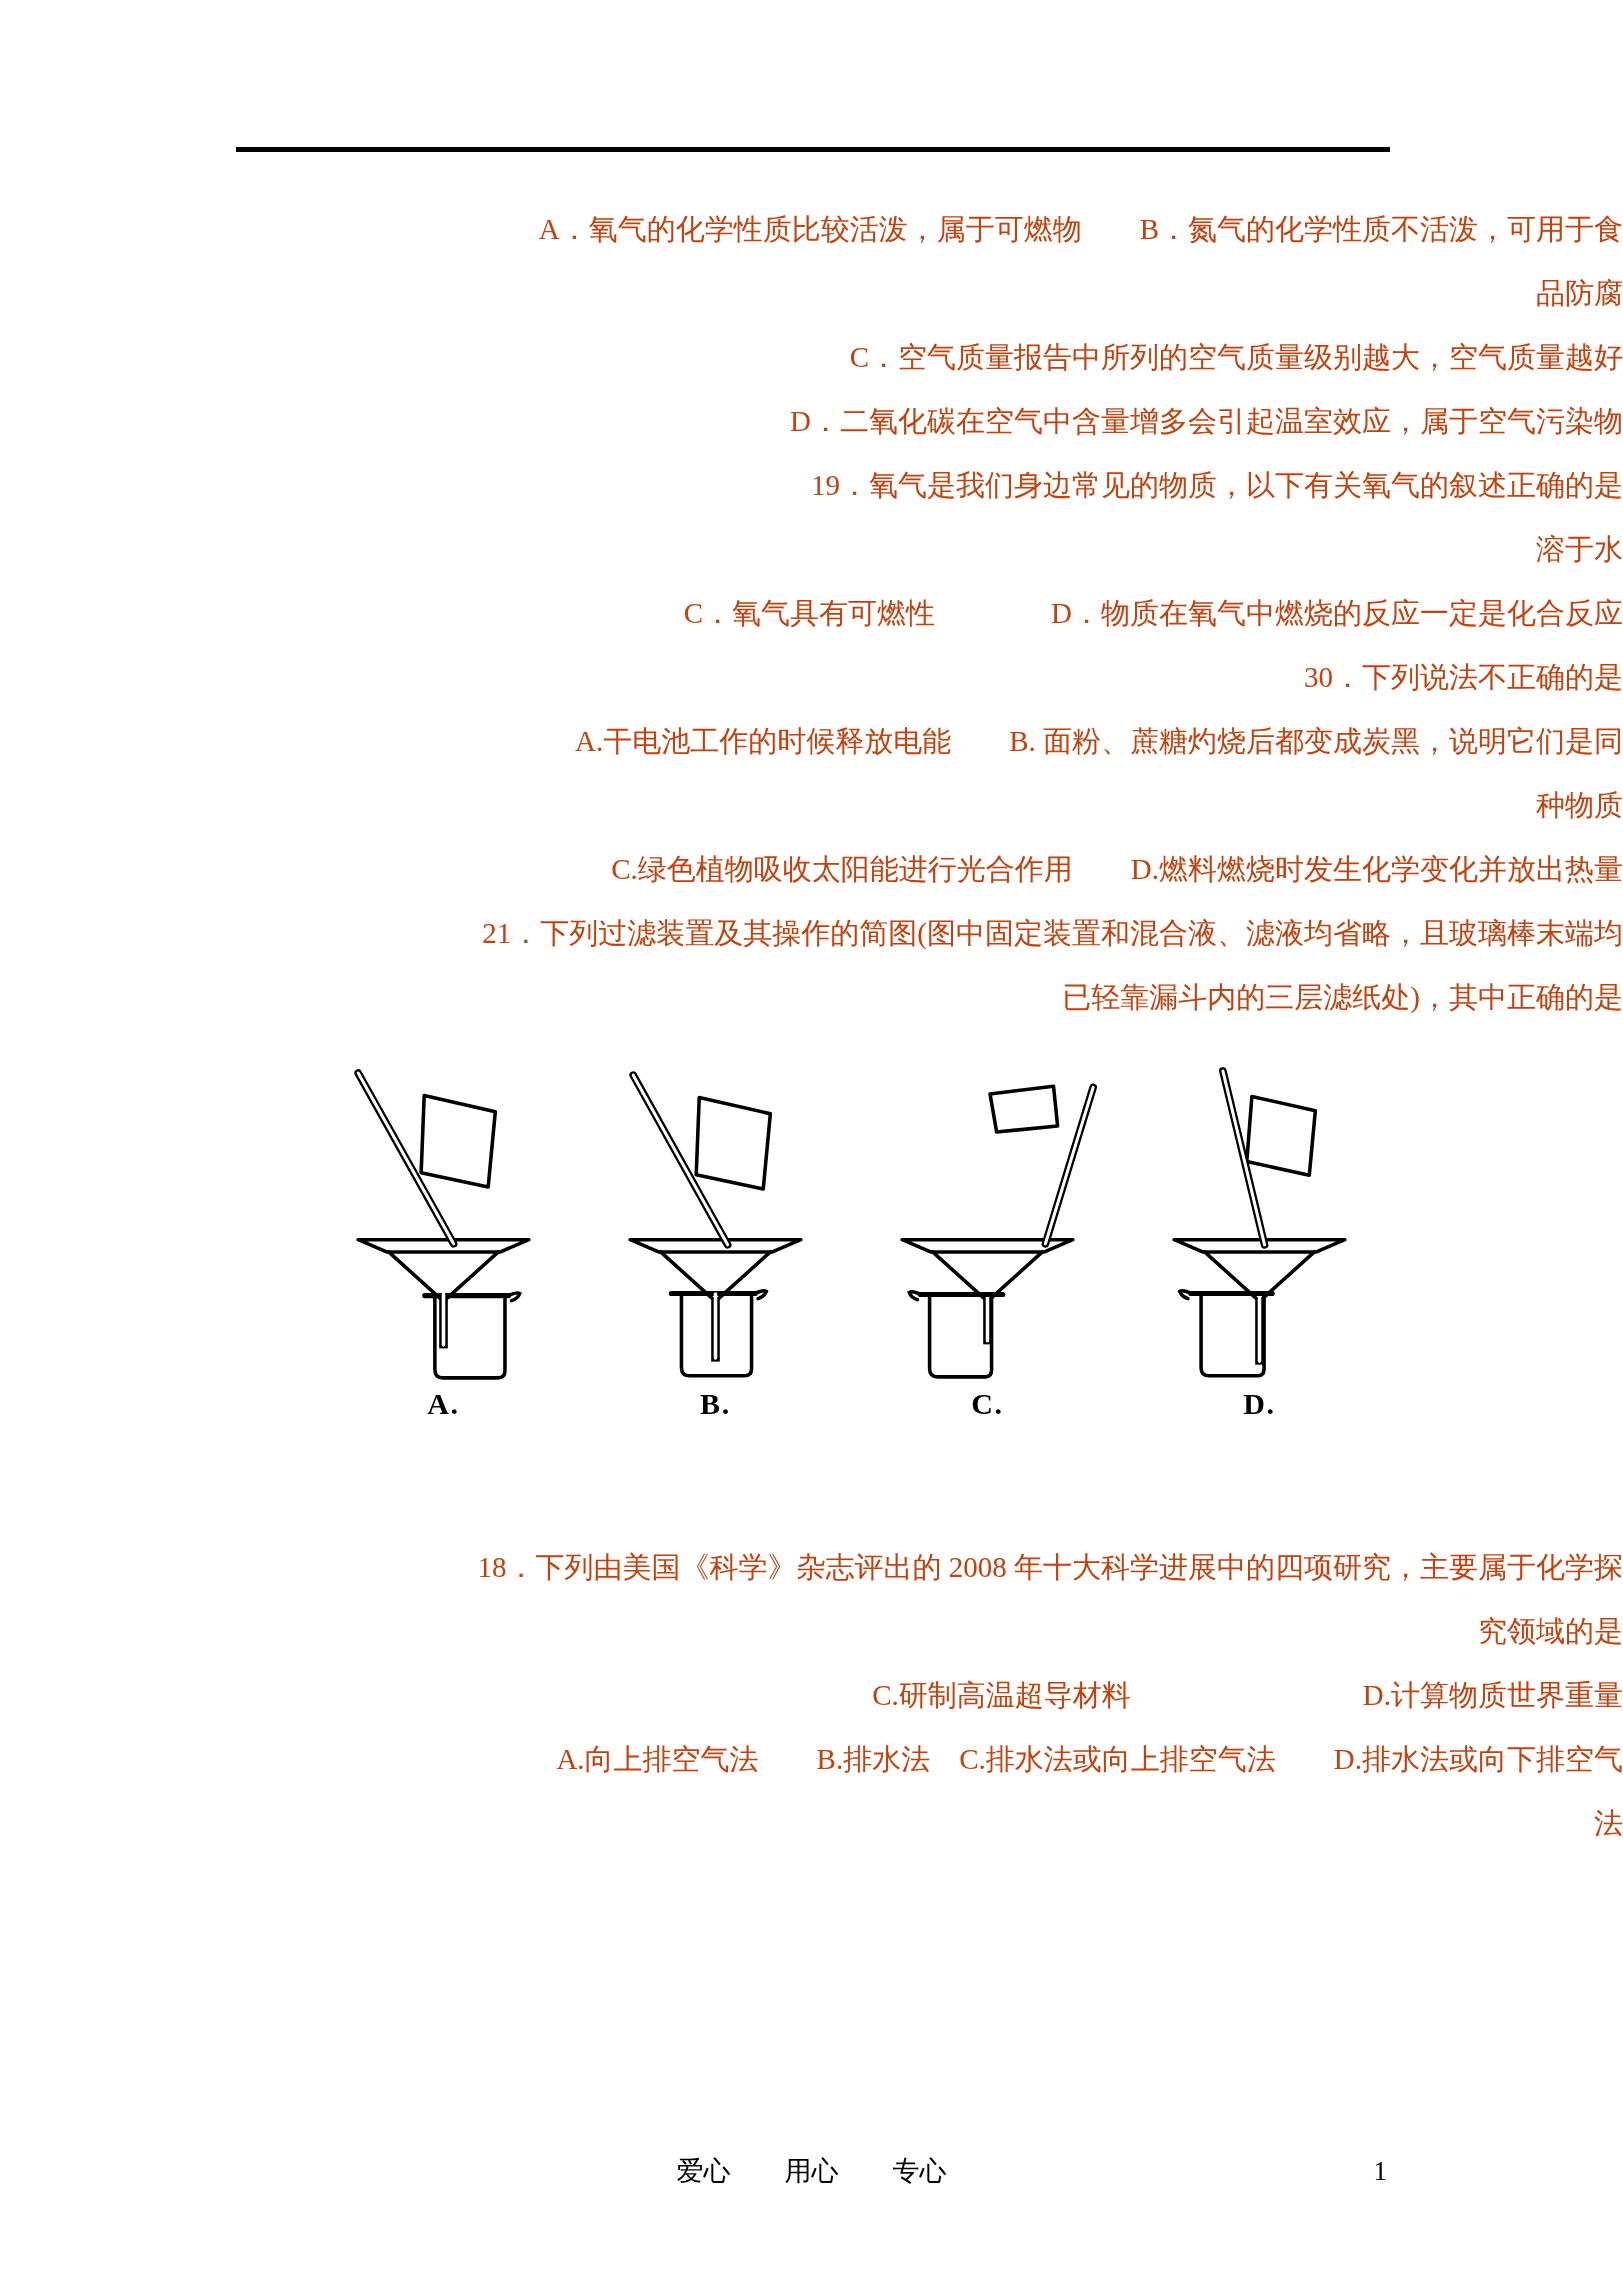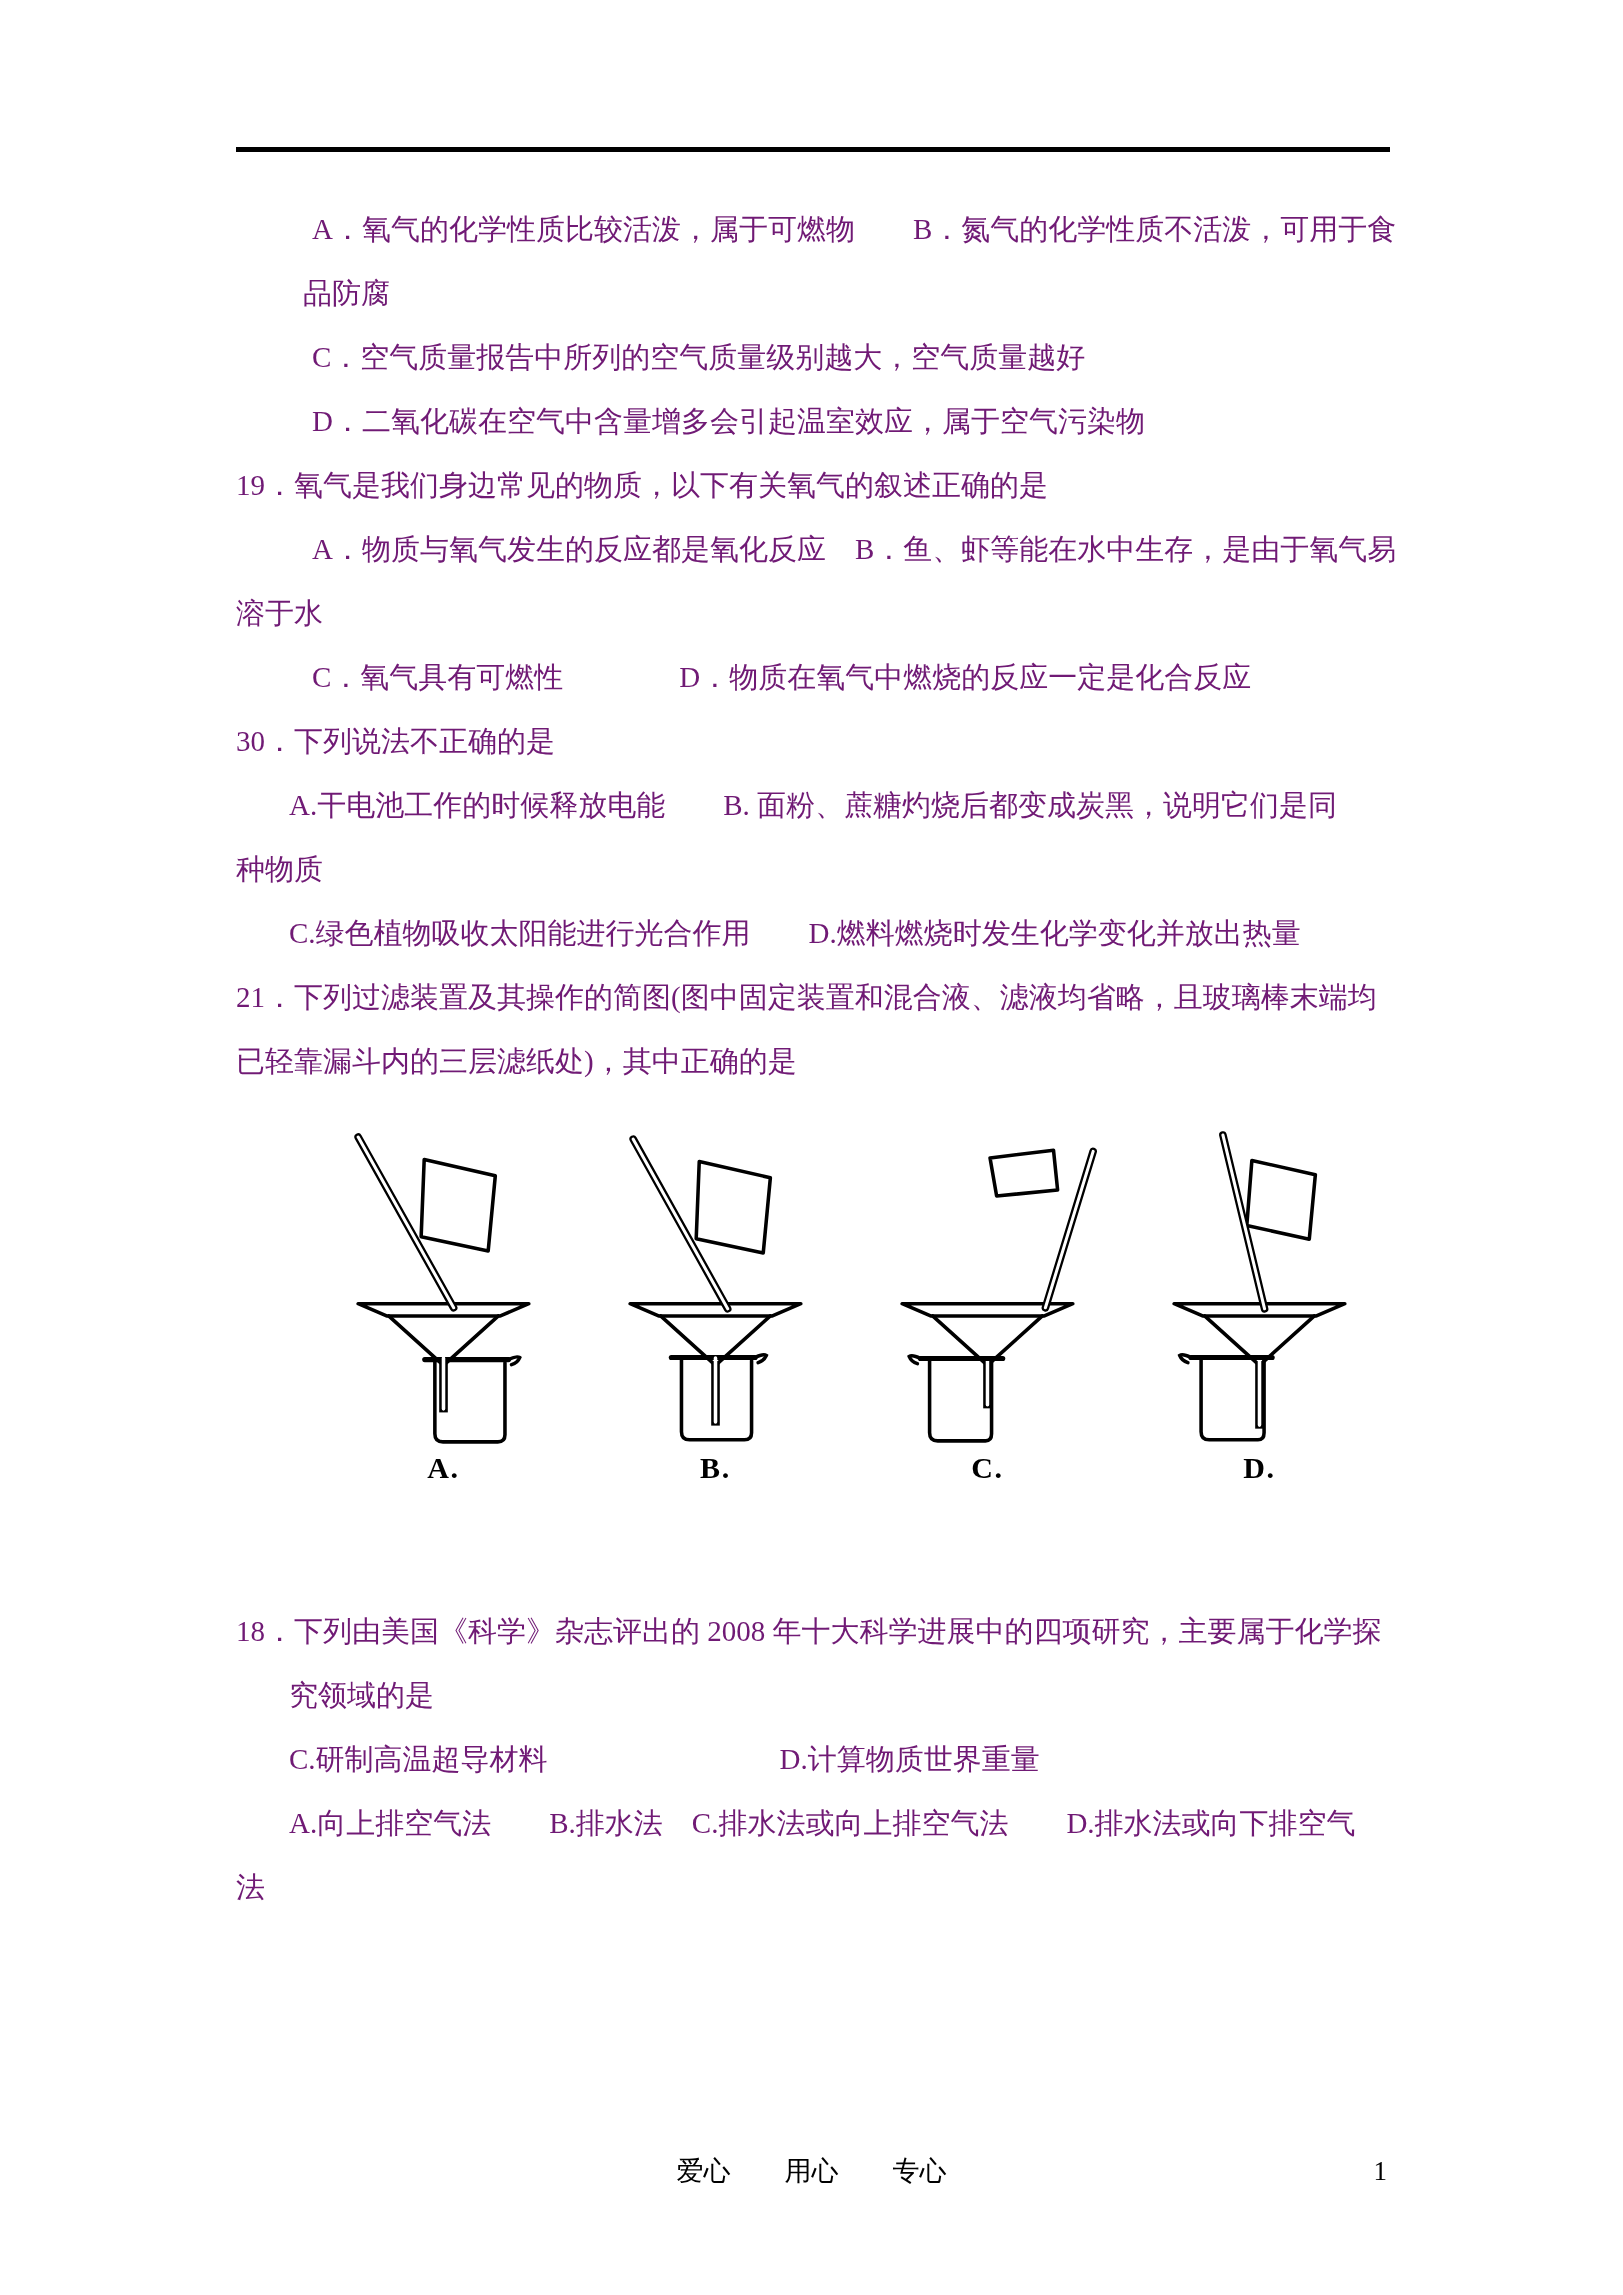--- a/index.html
+++ b/index.html
@@ -11,21 +11,21 @@
     font-family:"Liberation Serif","DejaVu Serif",serif;
     overflow:hidden;
   }
   .top-rule {
     position:absolute; left:236px; top:147px;
     width:1154px; height:5px; background:#000000;
   }
   .content { position:absolute; left:0; top:197px; width:1623px; }
   .line {
     font-size:29px; line-height:64px;
-    white-space:pre; color:#701a75;
+    white-space:pre; color:#c2410c;text-align:right;
   }
   .ind-0 { margin-left:236px; }
   .ind-a { margin-left:312px; }
   .ind-b { margin-left:303px; }
   .ind-c { margin-left:289px; }
 
   .diagram-row {
     margin:37px 0 114px 320px;
     display:flex; gap:25px;
   }
@@ -57,21 +57,20 @@
 
 <div class="page">
   <div class="top-rule"></div>
 
   <div class="content">
     <div class="line ind-a">A．氧气的化学性质比较活泼，属于可燃物　　B．氮气的化学性质不活泼，可用于食</div>
     <div class="line ind-b">品防腐</div>
     <div class="line ind-a">C．空气质量报告中所列的空气质量级别越大，空气质量越好</div>
     <div class="line ind-a">D．二氧化碳在空气中含量增多会引起温室效应，属于空气污染物</div>
     <div class="line ind-0">19．氧气是我们身边常见的物质，以下有关氧气的叙述正确的是</div>
-    <div class="line ind-a">A．物质与氧气发生的反应都是氧化反应　B．鱼、虾等能在水中生存，是由于氧气易</div>
     <div class="line ind-0">溶于水</div>
     <div class="line ind-a">C．氧气具有可燃性　　　　D．物质在氧气中燃烧的反应一定是化合反应</div>
     <div class="line ind-0">30．下列说法不正确的是</div>
     <div class="line ind-c">A.干电池工作的时候释放电能　　B. 面粉、蔗糖灼烧后都变成炭黑，说明它们是同</div>
     <div class="line ind-0">种物质</div>
     <div class="line ind-c">C.绿色植物吸收太阳能进行光合作用　　D.燃料燃烧时发生化学变化并放出热量</div>
     <div class="line ind-0">21．下列过滤装置及其操作的简图(图中固定装置和混合液、滤液均省略，且玻璃棒末端均</div>
     <div class="line ind-0">已轻靠漏斗内的三层滤纸处)，其中正确的是</div>
 
     <div class="diagram-row">

